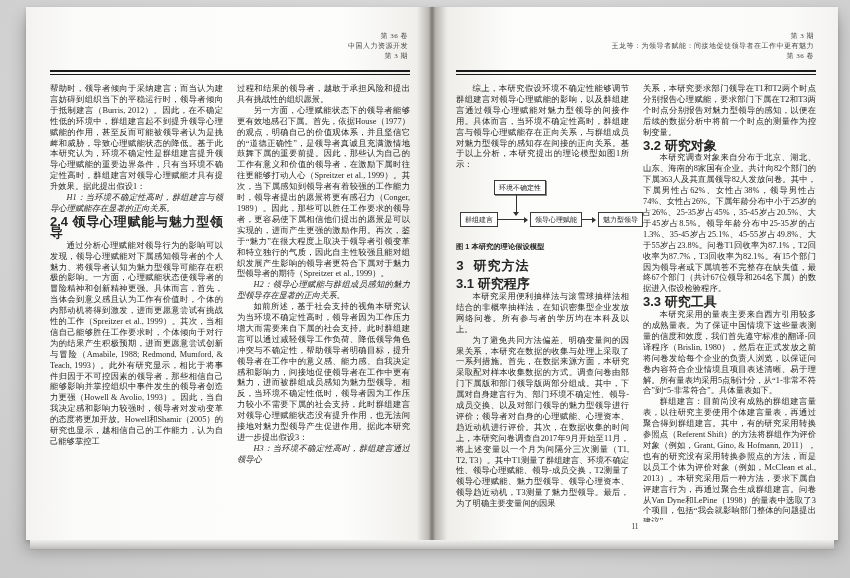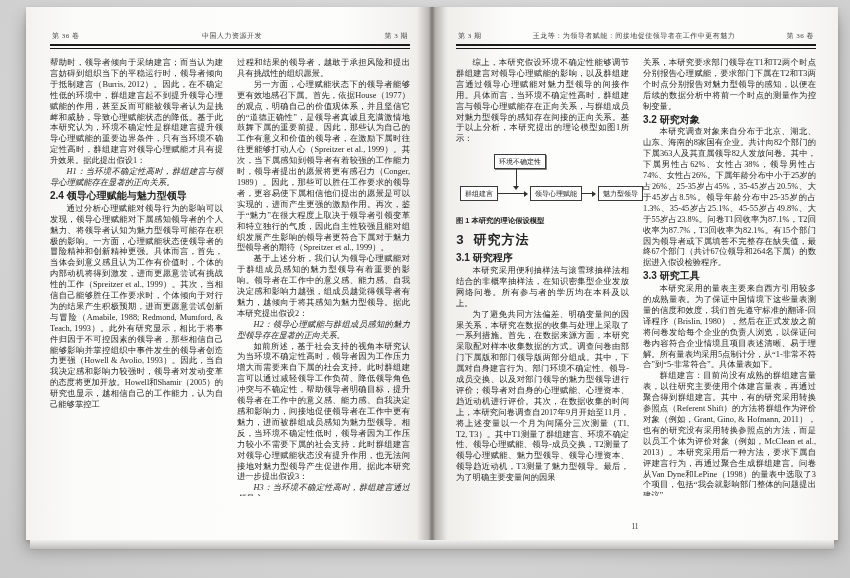--- a/index.html
+++ b/index.html
@@ -23,32 +23,32 @@
     position:absolute;left:50%;top:0;width:30px;height:100%;margin-left:-15px;pointer-events:none;
     background:linear-gradient(to right, rgba(0,0,0,0) 0%, rgba(40,35,30,0.20) 38%, rgba(45,40,35,0.55) 50%, rgba(40,35,30,0.22) 62%, rgba(0,0,0,0) 100%);
   }
   .book-edge{
     position:absolute;left:30px;right:16px;top:540px;height:9px;
     background:linear-gradient(#efefee,#cfcecc 70%,#bdbcba);
     border-bottom:1px solid #a8a7a5;
   }
   .page-header{
     display:flex;justify-content:space-between;align-items:flex-end;
-    font-size:7px;color:#444;letter-spacing:0.5px;padding:0 2px;margin-bottom:3px;white-space:nowrap;
+    font-size:7px;color:#444;letter-spacing:0.5px;padding:0 2px;margin-bottom:9px;white-space:nowrap;flex-direction:column;
   }
   .page-header .hc{overflow:hidden;text-overflow:ellipsis;max-width:70%;}
   .header-rule{border-top:2px solid #1a1a1a;border-bottom:1px solid #1a1a1a;height:2px;margin-bottom:9px;}
   .cols{display:flex;gap:14px;height:438px;overflow:hidden;}
   .col{flex:1;min-width:0;font-size:8.3px;line-height:10.9px;text-align:justify;color:#262626;}
   .col p{margin:0;text-indent:2em;}
   .col p.cont{text-indent:0;}
   .col p.hypo{font-style:italic;color:#1f1f1f;}
   .col p.hypo.cont{text-indent:0;}
   .sub-heading{font-weight:bold;text-indent:0 !important;margin:2px 0 2px 0 !important;
-    font-family:"Liberation Sans",sans-serif;font-size:10px;}
+    font-family:"Liberation Sans",sans-serif;font-size:13px;}
   .big-heading{font-weight:bold;text-indent:0 !important;margin:9px 0 6px 0 !important;
     font-family:Liberation Mono, monospace;font-size:13px;letter-spacing:1px;}
   .page-number{position:absolute;bottom:9px;left:0;width:100%;text-align:center;font-size:7.5px;color:#333;}
   
   .figure{position:relative;height:62px;margin:7px 2px 2px 2px;}
   .fig-box{
     position:absolute;border:1px solid #3a3a3a;background:#fff;color:#222;
     font-size:7px;line-height:1;padding:3px 4px;white-space:nowrap;
     font-family:"Liberation Sans",sans-serif;
   }
@@ -83,21 +83,20 @@
       <div class="cols">
         <div class="col">
           <p class="cont">帮助时，领导者倾向于采纳建言；而当认为建言妨碍到组织当下的平稳运行时，领导者倾向于抵制建言（Burris, 2012）。因此，在不确定性低的环境中，群组建言起不到提升领导心理赋能的作用，甚至反而可能被领导者认为是挑衅和威胁，导致心理赋能状态的降低。基于此本研究认为，环境不确定性是群组建言提升领导心理赋能的重要边界条件，只有当环境不确定性高时，群组建言对领导心理赋能才具有提升效果。据此提出假设1：</p>
           <p class="hypo">H1：当环境不确定性高时，群组建言与领导心理赋能存在显著的正向关系。</p>
           <p class="sub-heading">2.4 领导心理赋能与魅力型领导</p>
           <p>通过分析心理赋能对领导行为的影响可以发现，领导心理赋能对下属感知领导者的个人魅力、将领导者认知为魅力型领导可能存在积极的影响。一方面，心理赋能状态使领导者的冒险精神和创新精神更强。具体而言，首先，当体会到意义感且认为工作有价值时，个体的内部动机将得到激发，进而更愿意尝试有挑战性的工作（Spreitzer et al., 1999）。其次，当相信自己能够胜任工作要求时，个体倾向于对行为的结果产生积极预期，进而更愿意尝试创新与冒险（Amabile, 1988; Redmond, Mumford, &amp; Teach, 1993）。此外有研究显示，相比于将事件归因于不可控因素的领导者，那些相信自己能够影响并掌控组织中事件发生的领导者创造力更强（Howell &amp; Avolio, 1993）。因此，当自我决定感和影响力较强时，领导者对发动变革的态度将更加开放。Howell和Shamir（2005）的研究也显示，越相信自己的工作能力，认为自己能够掌控工</p>
         </div>
         <div class="col">
           <p class="cont">过程和结果的领导者，越敢于承担风险和提出具有挑战性的组织愿景。</p>
           <p>另一方面，心理赋能状态下的领导者能够更有效地感召下属。首先，依据House（1977）的观点，明确自己的价值观体系，并且坚信它的“道德正确性”，是领导者真诚且充满激情地鼓舞下属的重要前提。因此，那些认为自己的工作有意义和价值的领导者，在激励下属时往往更能够打动人心（Spreitzer et al., 1999）。其次，当下属感知到领导者有着较强的工作能力时，领导者提出的愿景将更有感召力（Conger, 1989）。因此，那些可以胜任工作要求的领导者，更容易使下属相信他们提出的愿景是可以实现的，进而产生更强的激励作用。再次，鉴于“魅力”在很大程度上取决于领导者引领变革和特立独行的气质，因此自主性较强且能对组织发展产生影响的领导者更符合下属对于魅力型领导者的期待（Spreitzer et al., 1999）。</p>
-          <p>基于上述分析，我们认为领导心理赋能对于群组成员感知的魅力型领导有着重要的影响。领导者在工作中的意义感、能力感、自我决定感和影响力越强，组成员越觉得领导者有魅力，越倾向于将其感知为魅力型领导。据此本研究提出假设2：</p>
           <p class="hypo">H2：领导心理赋能与群组成员感知的魅力型领导存在显著的正向关系。</p>
           <p>如前所述，基于社会支持的视角本研究认为当环境不确定性高时，领导者因为工作压力增大而需要来自下属的社会支持。此时群组建言可以通过减轻领导工作负荷、降低领导角色冲突与不确定性，帮助领导者明确目标，提升领导者在工作中的意义感、能力感、自我决定感和影响力，间接地促使领导者在工作中更有魅力，进而被群组成员感知为魅力型领导。相反，当环境不确定性低时，领导者因为工作压力较小不需要下属的社会支持，此时群组建言对领导心理赋能状态没有提升作用，也无法间接地对魅力型领导产生促进作用。据此本研究进一步提出假设3：</p>
           <p class="hypo">H3：当环境不确定性高时，群组建言通过领导心</p>
         </div>
       </div>
     </div>
 
     <div class="page page-right">
       <div class="page-header">
         <span>第 3 期</span>

